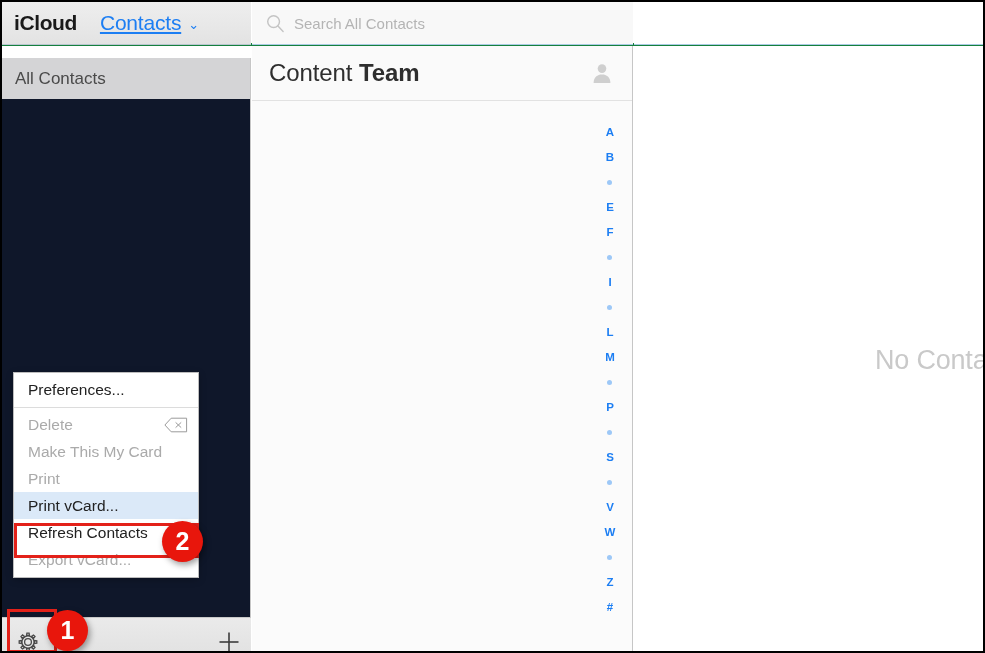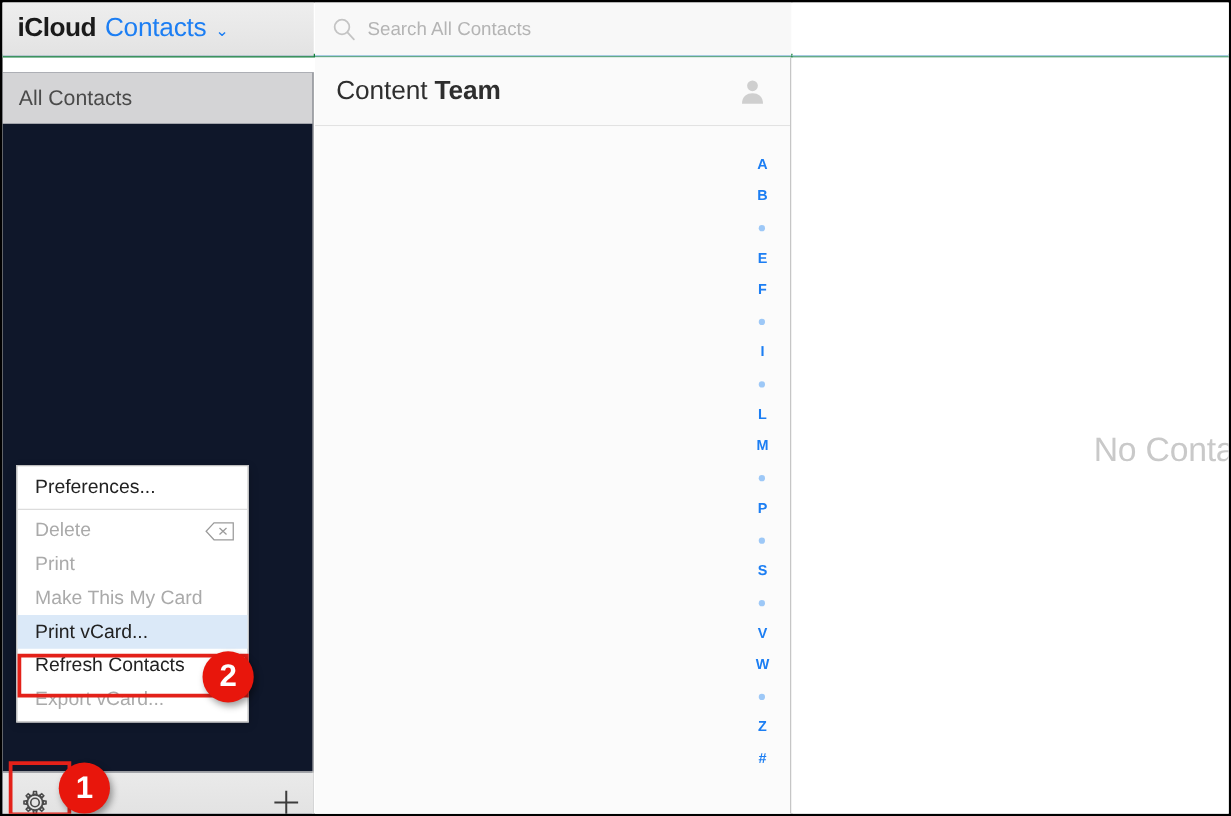--- a/index.html
+++ b/index.html
@@ -45,22 +45,23 @@
   }
   .brand-icloud {
     font-size: 21px;
     color: #1a1a1a;
     font-weight: bold;
     letter-spacing: -0.4px;
   }
   .brand-app {
     font-size: 21px;
     color: #1c7ef3;
-    margin-left: 7px;
+    margin-left: 23px;
     letter-spacing: -0.2px;
+    text-decoration: underline;
   }
   .brand-caret {
     margin-left: 7px;
     color: #1c7ef3;
     font-size: 13px;
     line-height: 1;
     transform: translateY(1px);
   }
 
   .topbar-search {
@@ -166,21 +167,21 @@
   .list-header {
     height: 55px;
     box-sizing: border-box;
     border-bottom: 1px solid #e2e2e2;
     background: #fafafa;
     display: flex;
     align-items: center;
     padding: 0 18px 0 17px;
   }
   .contact-name {
-    font-size: 21px;
+    font-size: 24px;
     color: #2e2e2e;
     flex: 1 1 auto;
     letter-spacing: -0.1px;
   }
   .contact-name .last { font-weight: bold; }
   .person-icon { width: 24px; height: 24px; flex: 0 0 auto; }
 
   .list-body {
     position: absolute;
     left: 0; top: 55px;
@@ -418,24 +419,24 @@
       <span>Delete</span>
       <span class="shortcut">
         <svg width="24" height="16" viewBox="0 0 24 16">
           <path d="M7.2 1.2 L22.6 1.2 L22.6 14.8 L7.2 14.8 L0.9 8 Z" fill="none" stroke="#9a9a9a" stroke-width="1"></path>
           <line x1="11.6" y1="5.4" x2="17.2" y2="10.6" stroke="#9a9a9a" stroke-width="1"></line>
           <line x1="17.2" y1="5.4" x2="11.6" y2="10.6" stroke="#9a9a9a" stroke-width="1"></line>
         </svg>
       </span>
     </div>
     <div class="menu-item disabled">
+      <span>Make This My Card</span>
+    </div>
+    <div class="menu-item disabled">
       <span>Print</span>
-    </div>
-    <div class="menu-item disabled">
-      <span>Make This My Card</span>
     </div>
     <div class="menu-item highlight">
       <span>Print vCard...</span>
     </div>
     <div class="menu-item">
       <span>Refresh Contacts</span>
     </div>
     <div class="menu-item disabled">
       <span>Export vCard...</span>
     </div>

